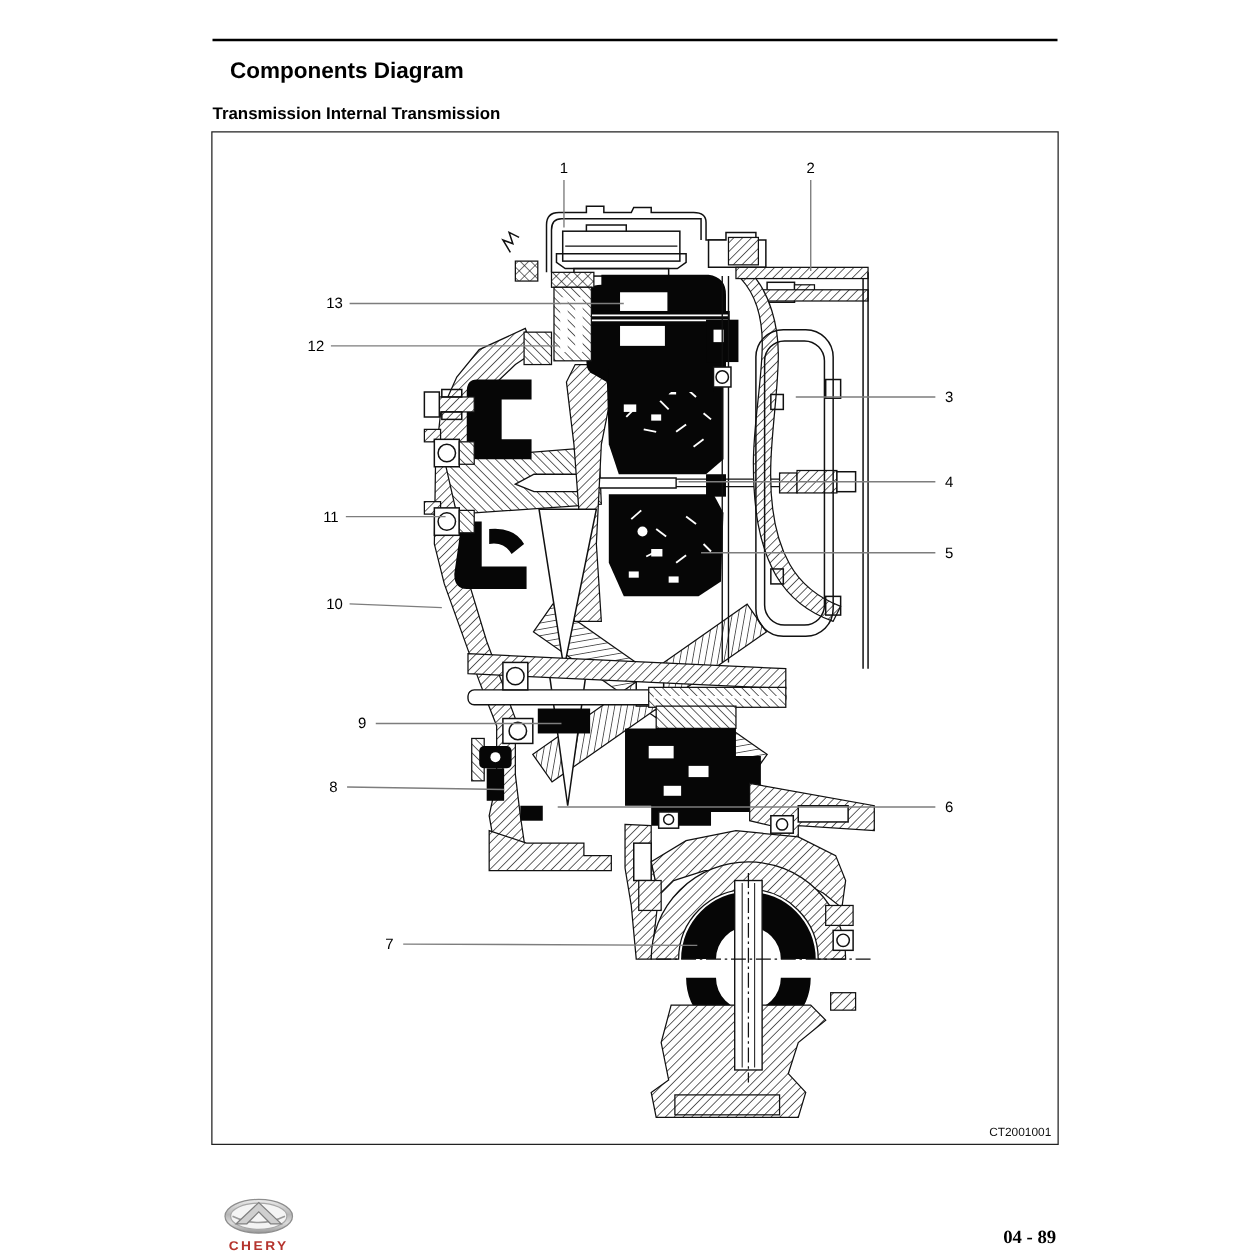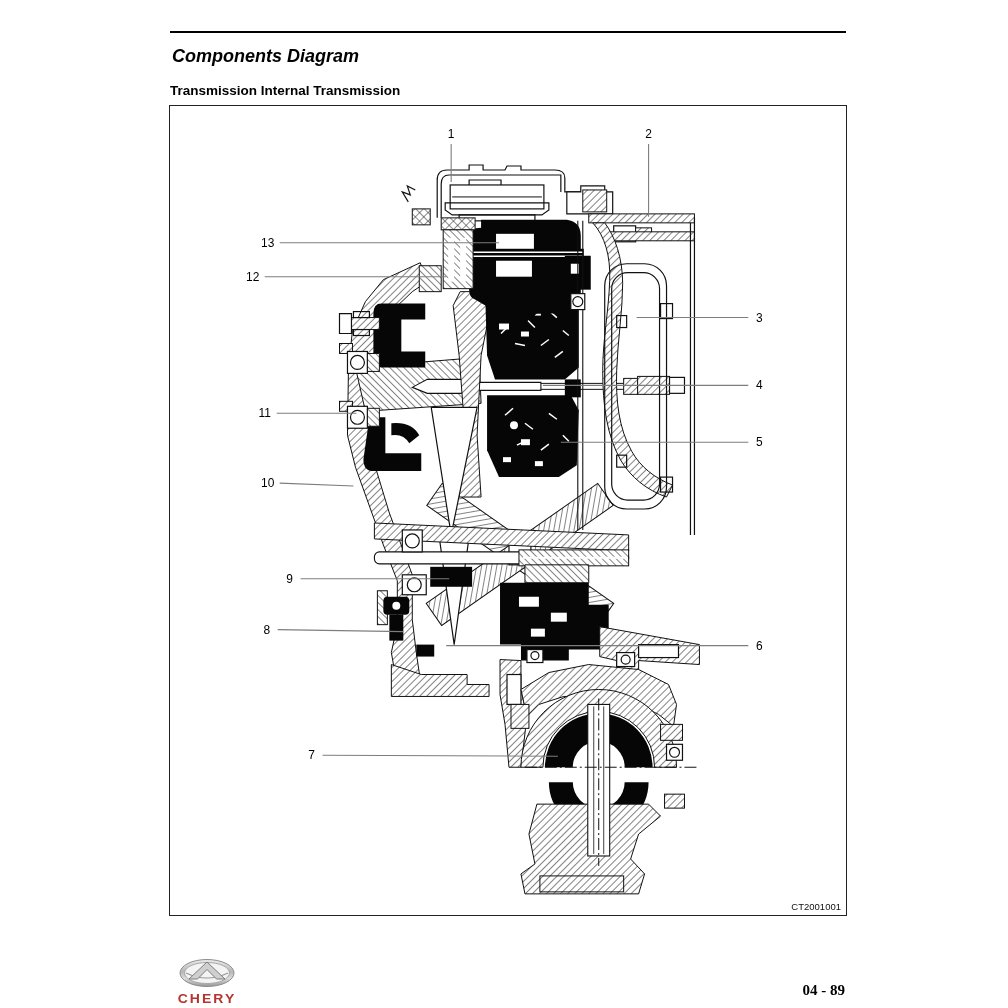--- a/index.html
+++ b/index.html
@@ -2,30 +2,30 @@
 <html><head>
 <meta charset="utf-8">
 <style>
   html,body{margin:0;padding:0;background:#fff;}
   .page{position:relative;width:1008px;height:1008px;background:#fff;
         font-family:"Liberation Sans",sans-serif;color:#000;overflow:hidden;}
   
   .header-code{position:absolute;top:12px;left:170px;width:675px;text-align:right;
         font-size:15px;letter-spacing:.3px;}
   .header-rule{position:absolute;top:31px;left:170px;width:676px;height:2px;background:#000;}
-  .page-title{position:absolute;top:46px;left:172px;font-size:18px;font-weight:bold;font-style:italic;}
+  .page-title{position:absolute;top:46px;left:184px;font-size:18px;font-weight:bold;}
   .page-subtitle{position:absolute;top:83px;left:170px;font-size:13.5px;font-weight:bold;}
   
   .figure-box{position:absolute;left:169px;top:105px;width:678px;height:811px;
         border:1.5px solid #222;box-sizing:border-box;background:#fff;}
   .figure-box svg{display:block;width:100%;height:100%;}
   .figure-code{position:absolute;right:5px;bottom:3px;font-size:9.5px;color:#111;}
   
   .footer-logo{position:absolute;left:176px;top:958px;width:62px;text-align:center;}
-  .brand-name{font-size:14px;font-weight:bold;color:#b5342e;letter-spacing:2px;
+  .brand-name{font-size:11px;font-weight:bold;color:#b5342e;letter-spacing:2px;
         transform:scaleY(.92);margin-top:-2px;}
   .page-number{position:absolute;right:163px;top:982px;font-size:15px;font-weight:bold;font-family:Liberation Serif, serif;}
   
   .ol{fill:#fff;stroke:#111;stroke-width:1.2;}
   .oln{fill:none;stroke:#111;stroke-width:1.2;}
   .blk{fill:#060606;stroke:none;}
   .wt{fill:#fff;stroke:none;}
   .h1f{fill:url(#h1);stroke:#111;stroke-width:1;}
   .h2f{fill:url(#h2);stroke:#111;stroke-width:1;}
   .hxf{fill:url(#hx);stroke:#111;stroke-width:1;}

